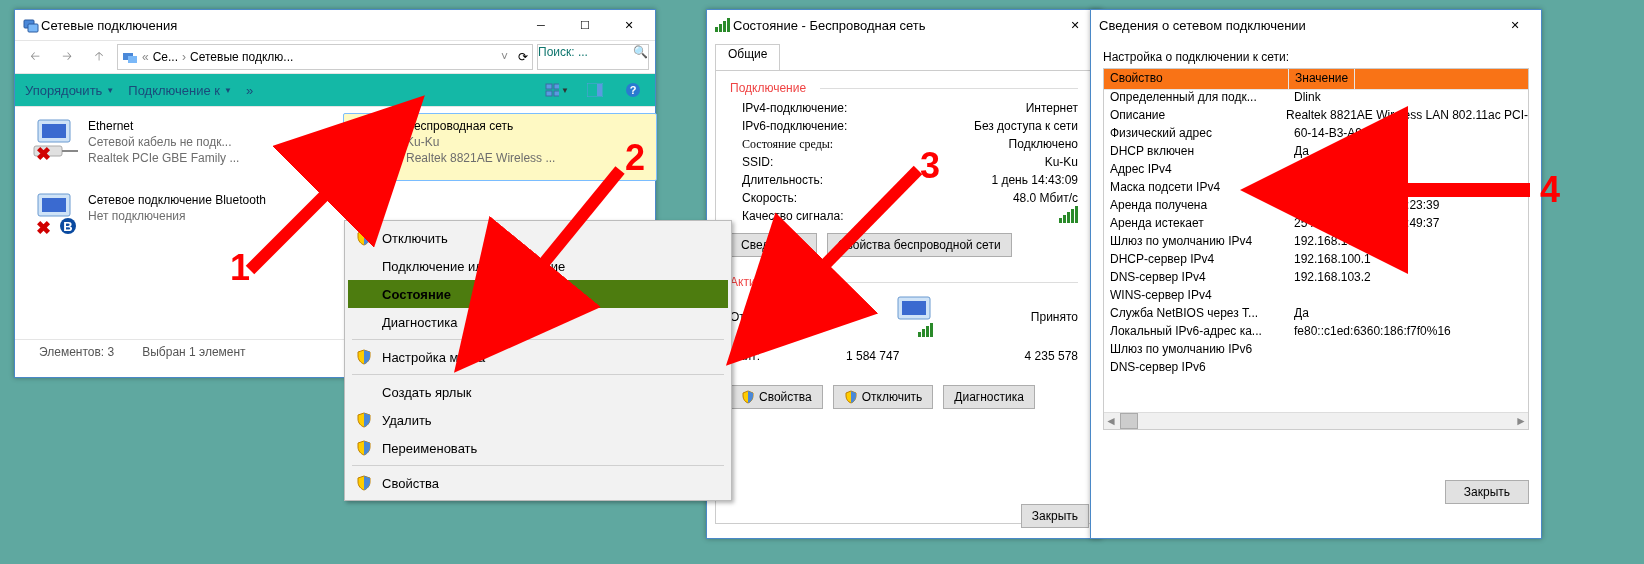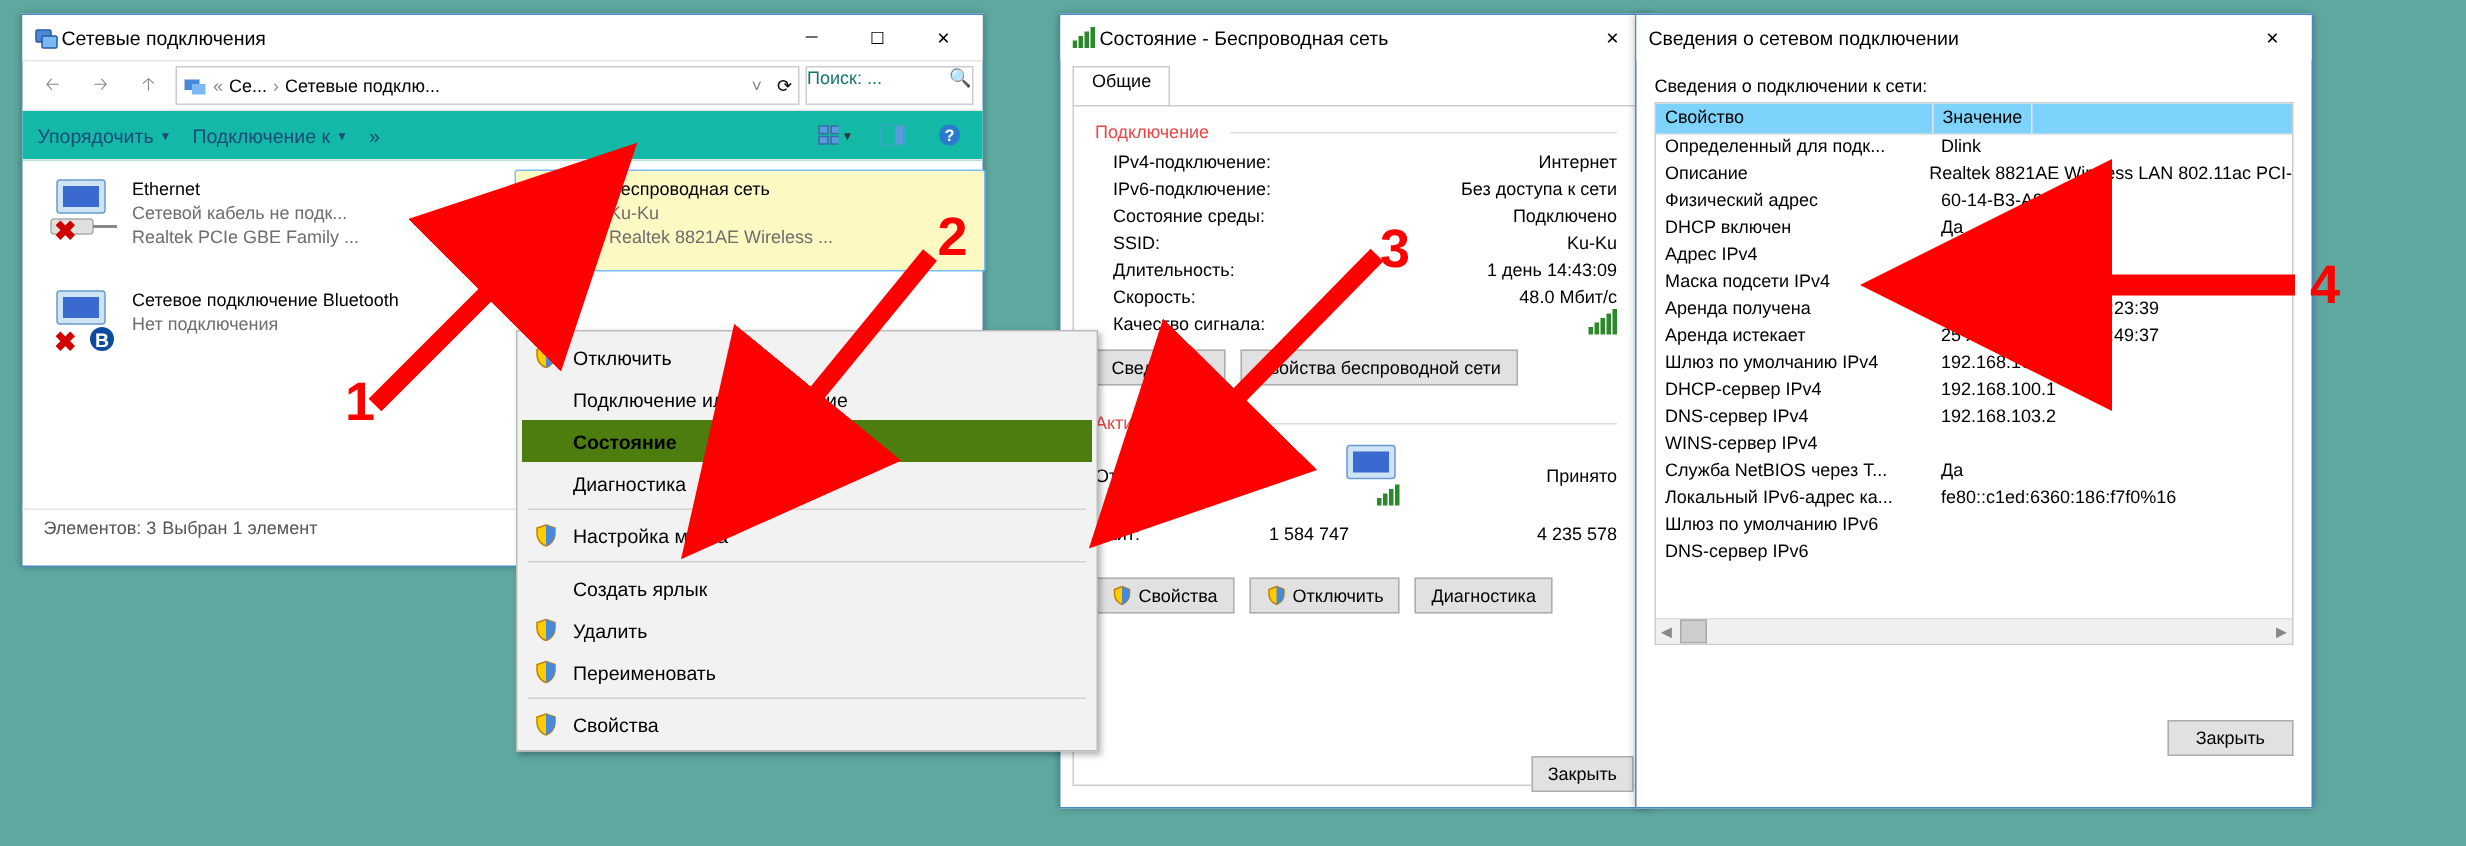--- a/index.html
+++ b/index.html
@@ -21,21 +21,21 @@
   .dd{font-size:8px;margin-left:2px}
   .cmdbar .spacer{flex:1}
   .iconbtn{width:24px;height:24px;display:flex;align-items:center;justify-content:center}
   .listarea{position:relative;height:232px}
   .adapter{position:absolute;width:300px;height:58px;display:flex;align-items:flex-start;padding:4px 6px;gap:8px;border:1px solid transparent;border-radius:2px}
   .adapter.sel{background:#fef9c3;border-color:#7abdff}
   .adapter .aicon{position:relative;width:48px;height:46px}
   .adapter .lines{line-height:16px;font-size:12px}
   .adapter .name{color:#000}
   .adapter .l2,.adapter .l3{color:#6d6d6d}
-  .statusbar{height:24px;border-top:1px solid #e5e5e5;display:flex;align-items:center;padding:0 14px;gap:4px;color:#555;font-size:12px}
+  .statusbar{height:24px;border-top:1px solid #e5e5e5;display:flex;align-items:center;padding:0 24px;gap:28px;color:#555;font-size:12px}
   
   .ctxmenu{position:absolute;left:344px;top:220px;width:380px;background:#f2f2f2;border:1px solid #bcbcbc;box-shadow:2px 2px 4px rgba(0,0,0,.3);padding:3px;z-index:20}
   .ctxitem{height:28px;display:flex;align-items:center;padding:0 12px 0 34px;font-size:13px;position:relative}
   .ctxitem.hl{background:#4d7c0f}
   .ctxsep{height:1px;background:#d0d0d0;margin:3px 4px}
   .ctxitem .shield{position:absolute;left:8px;top:6px}
   
   #w2{left:706px;top:9px;width:394px;height:528px}
   .tabstrip{height:26px;display:flex;align-items:flex-end;padding:0 8px;margin-top:4px}
   .tab{height:22px;padding:2px 12px;font-size:12px;border:1px solid #ccc;border-bottom:none;background:#fff;position:relative;top:1px}
@@ -52,21 +52,21 @@
   .sigbars span{width:3px;background:#2a8a2a}
   .btnrow{margin-top:8px;display:flex;gap:10px}
   .wbtn{height:22px;padding:0 10px;border:1px solid #adadad;background:#e1e1e1;font-size:12px;display:inline-flex;align-items:center;gap:4px}
   .activity{display:flex;justify-content:space-between;align-items:center;margin:4px 0 6px}
   .activity .mid{width:72px;height:48px;display:flex;align-items:center;justify-content:center}
   .footer{position:absolute;right:12px;bottom:10px}
   
   #w3{left:1090px;top:9px;width:450px;height:528px}
   .w3body{padding:10px 12px 8px;font-size:12px}
   .proplist{border:1px solid #ccc;height:360px;overflow:hidden;position:relative}
-  .plhdr{display:flex;height:20px;border-bottom:1px solid #e5e5e5;background:#7dd3fc}
+  .plhdr{display:flex;height:20px;border-bottom:1px solid #e5e5e5;background:#f97316}
   .plhdr div{padding:2px 6px;border-right:1px solid #e5e5e5}
   .plhdr .c1{width:172px}
   .plbody{overflow:hidden}
   .plrow{display:flex;height:18px}
   .plrow .c1{width:178px;padding-left:6px;white-space:nowrap;overflow:hidden;text-overflow:ellipsis}
   .plrow .c2{padding-left:6px;white-space:nowrap}
   .hscroll{position:absolute;left:0;right:0;bottom:0;height:16px;background:#f0f0f0;border-top:1px solid #ddd;display:flex;align-items:center}
   .hscroll .thumb{width:16px;height:14px;background:#cdcdcd;border:1px solid #aaa;margin-left:2px}
   
   .anno{position:absolute;z-index:30;pointer-events:none}
@@ -299,21 +299,21 @@
       <div id="connrows">
           <div class="row">
             <span class="k" style="padding-left: 12px;">IPv4-подключение:</span>
             <span class="v">Интернет</span>
           </div>
           <div class="row">
             <span class="k" style="padding-left: 12px;">IPv6-подключение:</span>
             <span class="v">Без доступа к сети</span>
           </div>
           <div class="row">
-            <span class="k" style="padding-left: 12px;">Состояние среды:</span>
+            <span class="k" style="padding-left: 12px; font-family: Liberation Serif, serif;">Состояние среды:</span>
             <span class="v">Подключено</span>
           </div>
           <div class="row">
             <span class="k" style="padding-left: 12px;">SSID:</span>
             <span class="v">Ku-Ku</span>
           </div>
           <div class="row">
             <span class="k" style="padding-left: 12px;">Длительность:</span>
             <span class="v">1 день 14:43:09</span>
           </div>
@@ -389,21 +389,21 @@
 <div id="w3" class="window">
   <div class="titlebar">
     <div class="title">
         <span>Сведения о сетевом подключении</span>
       </div>
     <div class="winbtns">
         <div class="winbtn close">✕</div>
       </div>
   </div>
   <div class="w3body">
-    <div style="margin-bottom:4px">Сведения о подключении к сети:</div>
+    <div style="margin-bottom:4px">Настройка о подключении к сети:</div>
     <div class="proplist">
       <div class="plhdr">
         <div class="c1">Свойство</div>
         <div class="c2">Значение</div>
       </div>
       <div class="plbody" id="plbody">
           <div class="plrow">
             <div class="c1">Определенный для подк...</div>
             <div class="c2">Dlink</div>
           </div>

